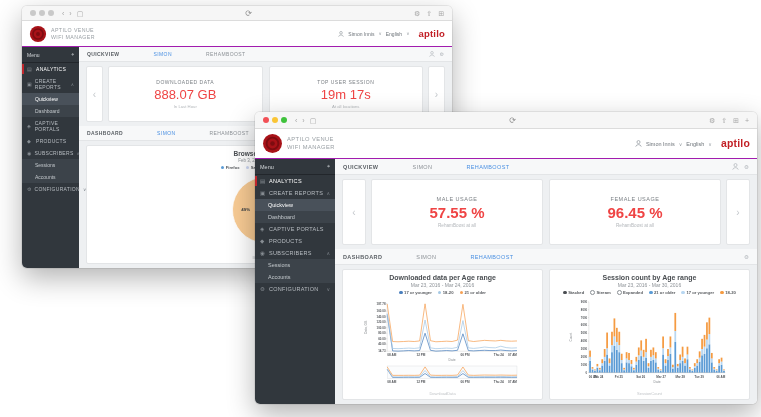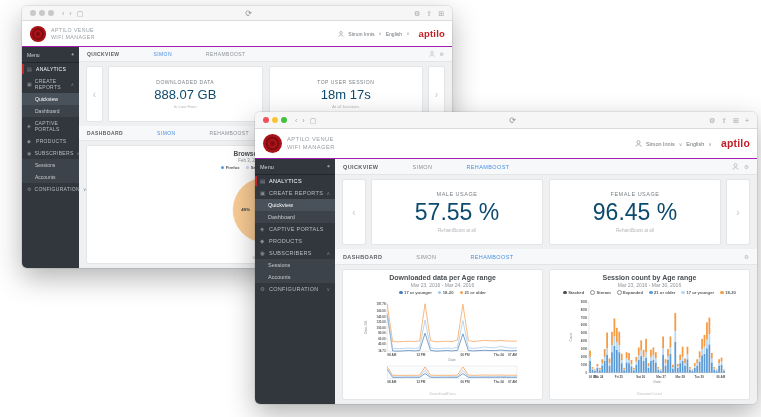--- a/index.html
+++ b/index.html
@@ -53,22 +53,22 @@
   
   .carousel{display:flex;gap:5px;padding:4px 7px;}
   .back .carousel{height:56px;} .front .carousel{height:66px;}
   .acard{background:#fff;border:1px solid #e3e5e7;border-radius:2px;display:flex;align-items:center;
     justify-content:center;color:#c4c8cc;font-size:10px;cursor:pointer;}
   .back .acard{width:15px;} .front .acard{width:22px;}
   .cardrow{flex:1;display:flex;gap:6px;min-width:0;}
   .vcard{flex:1;background:#fff;border:1px solid #e3e5e7;border-radius:2px;display:flex;
     flex-direction:column;align-items:center;justify-content:center;gap:2px;}
   .vcard .ct{color:#7c8186;letter-spacing:.5px;}
-  .vcard .cv{color:#0c4a6e;}
-  .back .vcard .cv{font-size:13px;} .front .vcard .cv{font-size:23px;}
+  .vcard .cv{color:#ef4444;}
+  .back .vcard .cv{font-size:13px;} .front .vcard .cv{font-size:15px;font-weight:bold;}
   .vcard .cc{color:#b3b7bb;font-size:.85em;}
   
   .chartrow{flex:1;display:flex;gap:6px;padding:4px 7px;min-height:0;}
   .chartcard{background:#fff;border:1px solid #e3e5e7;border-radius:2px;flex:1;display:flex;
     flex-direction:column;align-items:center;padding:4px 3px 2px;min-width:0;}
   .chartcard .t{color:#4a4e52;font-weight:bold;text-align:center;}
   .back .chartcard .t{font-size:6.5px;} .front .chartcard .t{font-size:7px;}
   .chartcard .st{color:#8d9297;margin-top:1px;}
   .back .chartcard .st{font-size:4.5px;} .front .chartcard .st{font-size:5px;}
   .legend{display:flex;gap:6px;align-items:center;justify-content:center;margin:2px 0;flex-wrap:wrap;}
@@ -184,21 +184,21 @@
         <div class="carousel">
           <div class="acard">‹</div>
           <div class="cardrow" id="backCards">
               <div class="vcard">
                 <div class="ct">DOWNLOADED DATA</div>
                 <div class="cv">888.07 GB</div>
                 <div class="cc">In Last Hour</div>
               </div>
               <div class="vcard">
                 <div class="ct">TOP USER SESSION</div>
-                <div class="cv">18m 17s</div>
+                <div class="cv">19m 17s</div>
                 <div class="cc">At all locations</div>
               </div>
             </div>
           <div class="acard">›</div>
         </div>
         <div class="bar">
           <span class="bar-lbl">DASHBOARD</span>
           <span class="tab on">SIMON</span>
           <span class="tab">REHAMBOOST</span>
           <span class="bicons">

